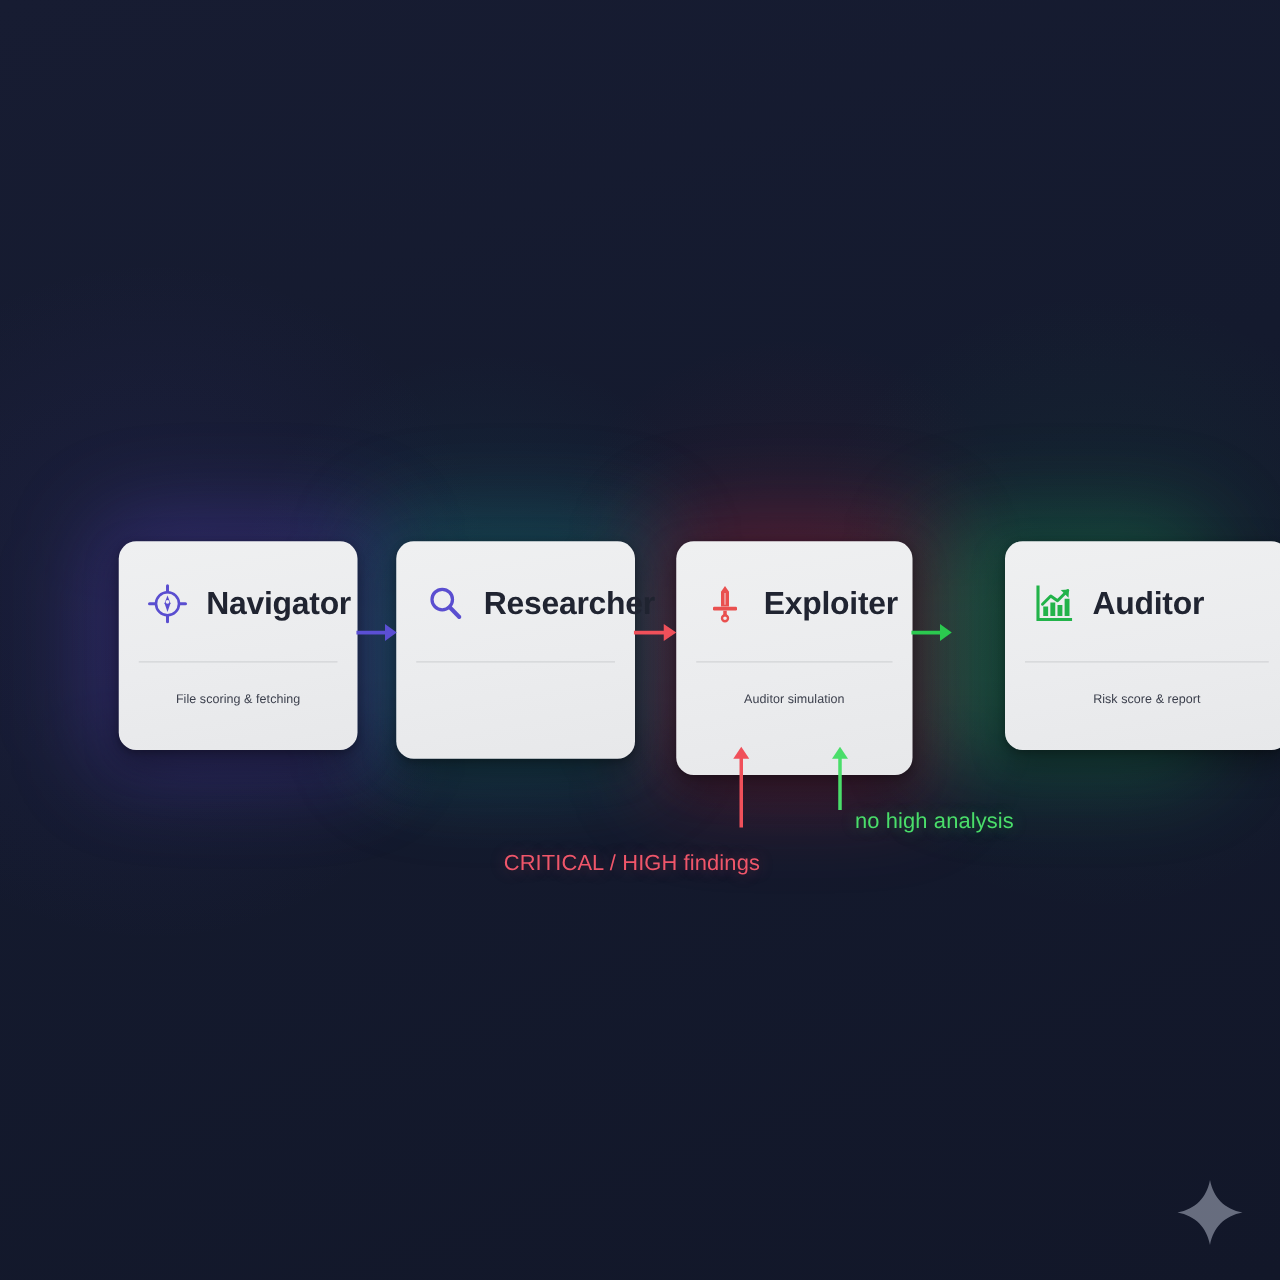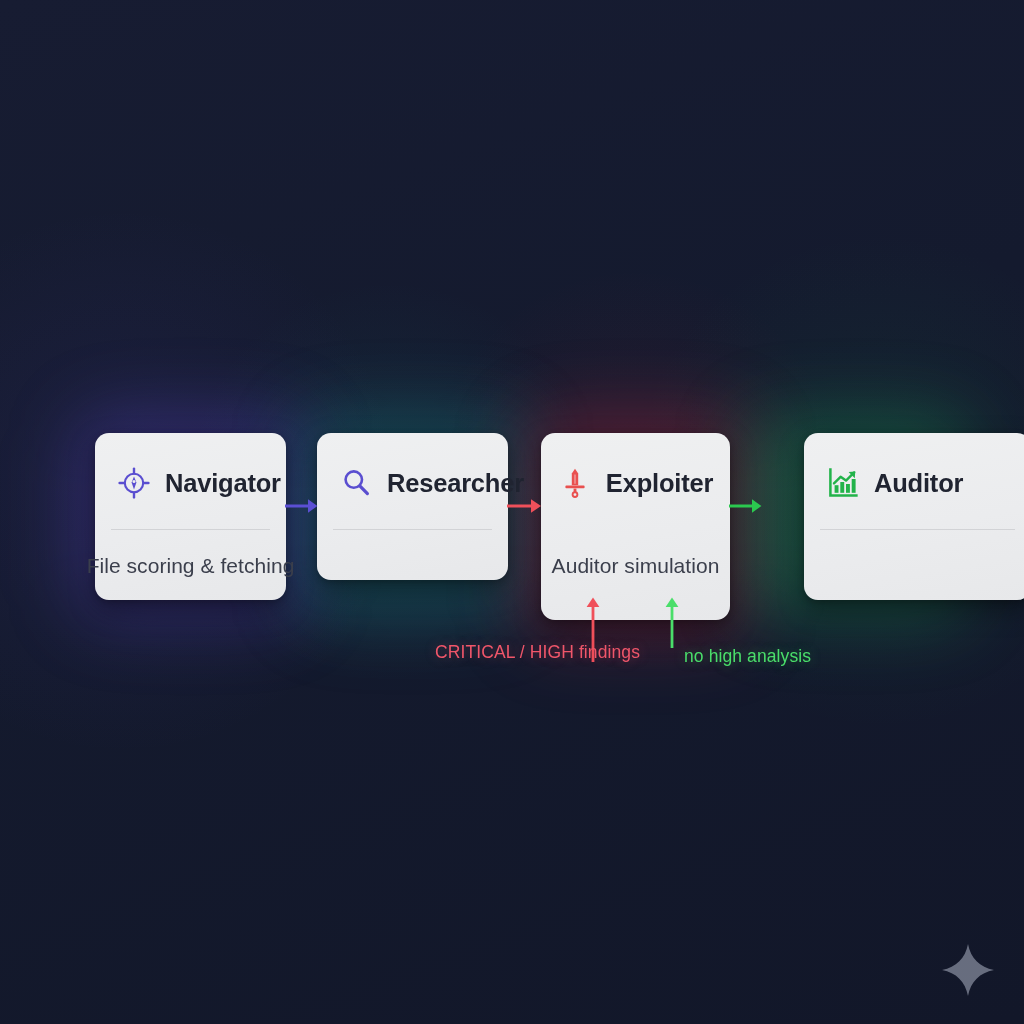--- a/index.html
+++ b/index.html
@@ -79,21 +79,21 @@
 
   .card-body {
     flex: 1;
     display: flex;
     align-items: flex-start;
     justify-content: center;
     padding-top: 24px;
   }
 
   .card-desc {
-    font-size: 21px;
+    font-size: 10px;
     color: #3b3f4c;
     white-space: nowrap;
     letter-spacing: 0.05px;
   }
 
   
   .h-arrow {
     position: absolute;
     z-index: 4;
     height: 26px;
@@ -151,34 +151,34 @@
         </svg>
       </span>
       <span class="card-title">Navigator</span>
     </div>
     <div class="card-divider"></div>
     <div class="card-body">
       <span class="card-desc">File scoring &amp; fetching</span>
     </div>
   </div>
 
-  <div class="card" style="left:317px; top:433px; width:191px; height:147px;">
+  <div class="card" style="left:317px; top:433px; width:191px; height:174px;">
     <div class="card-head">
       <span class="card-icon">
         <svg width="32" height="32" viewBox="0 0 32 32" fill="none">
           <circle cx="13.8" cy="12.6" r="8.2" stroke="#5a4ed0" stroke-width="2.6"></circle>
           <line x1="19.8" y1="18.8" x2="27.4" y2="26.6" stroke="#5a4ed0" stroke-width="3.2" stroke-linecap="round"></line>
         </svg>
       </span>
       <span class="card-title">Researcher</span>
     </div>
     <div class="card-divider"></div>
   </div>
 
-  <div class="card" style="left:541px; top:433px; width:189px; height:187px;align-items:center;">
+  <div class="card" style="left:541px; top:433px; width:189px; height:187px;">
     <div class="card-head">
       <span class="card-icon">
         <svg width="32" height="32" viewBox="0 0 32 32" fill="none">
           <path d="M16 1.8 L19.2 6.4 L19.2 18.2 L12.8 18.2 L12.8 6.4 Z" fill="#e9504f"></path>
           <rect x="6.4" y="18.4" width="19.2" height="2.9" rx="1.0" fill="#e9504f"></rect>
           <rect x="14.6" y="21.6" width="2.8" height="4.4" fill="#e9504f"></rect>
           <circle cx="16" cy="27.6" r="2.4" stroke="#e9504f" stroke-width="1.9" fill="none"></circle>
           <line x1="16" y1="7.4" x2="16" y2="16.8" stroke="#f5f5f7" stroke-width="1.2" opacity="0.55"></line>
         </svg>
       </span>
@@ -199,20 +199,23 @@
           <rect x="13.3" y="15.0" width="3.9" height="10.8" fill="#22b34a"></rect>
           <rect x="19.0" y="17.0" width="3.9" height="8.8" fill="#22b34a"></rect>
           <rect x="24.7" y="12.0" width="3.9" height="13.8" fill="#22b34a"></rect>
           <path d="M7.0 16.4 L13.6 9.8 L19.0 13.6 L27.2 5.4" stroke="#22b34a" stroke-width="2.4" fill="none" stroke-linecap="round" stroke-linejoin="round"></path>
           <path d="M21.6 5.0 L28.2 4.6 L27.8 11.2 Z" fill="#22b34a"></path>
         </svg>
       </span>
       <span class="card-title">Auditor</span>
     </div>
     <div class="card-divider"></div>
+    <div class="card-body">
+      <span class="card-desc">Risk score &amp; report</span>
+    </div>
   </div>
 
   <div class="h-arrow" style="left:285px; top:494px;">
     <svg width="34" height="24" viewBox="0 0 34 24" fill="none">
       <line x1="0" y1="12" x2="25" y2="12" stroke="#5b4fd4" stroke-width="3"></line>
       <path d="M23 5.2 L32.4 12 L23 18.8 Z" fill="#5b4fd4"></path>
     </svg>
   </div>
 
   <div class="h-arrow" style="left:507px; top:494px;">
@@ -236,21 +239,21 @@
     </svg>
   </div>
 
   <div class="v-arrow" style="left:661px; top:594px;">
     <svg width="22" height="56" viewBox="0 0 22 56" fill="none">
       <line x1="11" y1="54" x2="11" y2="11" stroke="#4ade6a" stroke-width="2.8"></line>
       <path d="M4.6 13 L11 3.4 L17.4 13 Z" fill="#4ade6a"></path>
     </svg>
   </div>
 
-  <div class="edge-label" style="left:403px; top:642px; color:#f0566a; text-shadow:0 0 12px rgba(240,86,106,0.35);margin-left:32px;">CRITICAL / HIGH findings</div>
+  <div class="edge-label" style="left:403px; top:680px; color:#f0566a; text-shadow:0 0 12px rgba(240,86,106,0.35);">CRITICAL / HIGH findings</div>
 
   <div class="edge-label" style="left:684px; top:646px; color:#4ade6a; text-shadow:0 0 12px rgba(74,222,106,0.35);">no high analysis</div>
 
   <div id="sparkle">
     <svg width="56" height="56" viewBox="0 0 56 56" fill="none">
       <path d="M28 2 C30.6 16.2 39.8 25.4 54 28 C39.8 30.6 30.6 39.8 28 54 C25.4 39.8 16.2 30.6 2 28 C16.2 25.4 25.4 16.2 28 2 Z" fill="#9ca2b3"></path>
     </svg>
   </div>
 
 </div>

